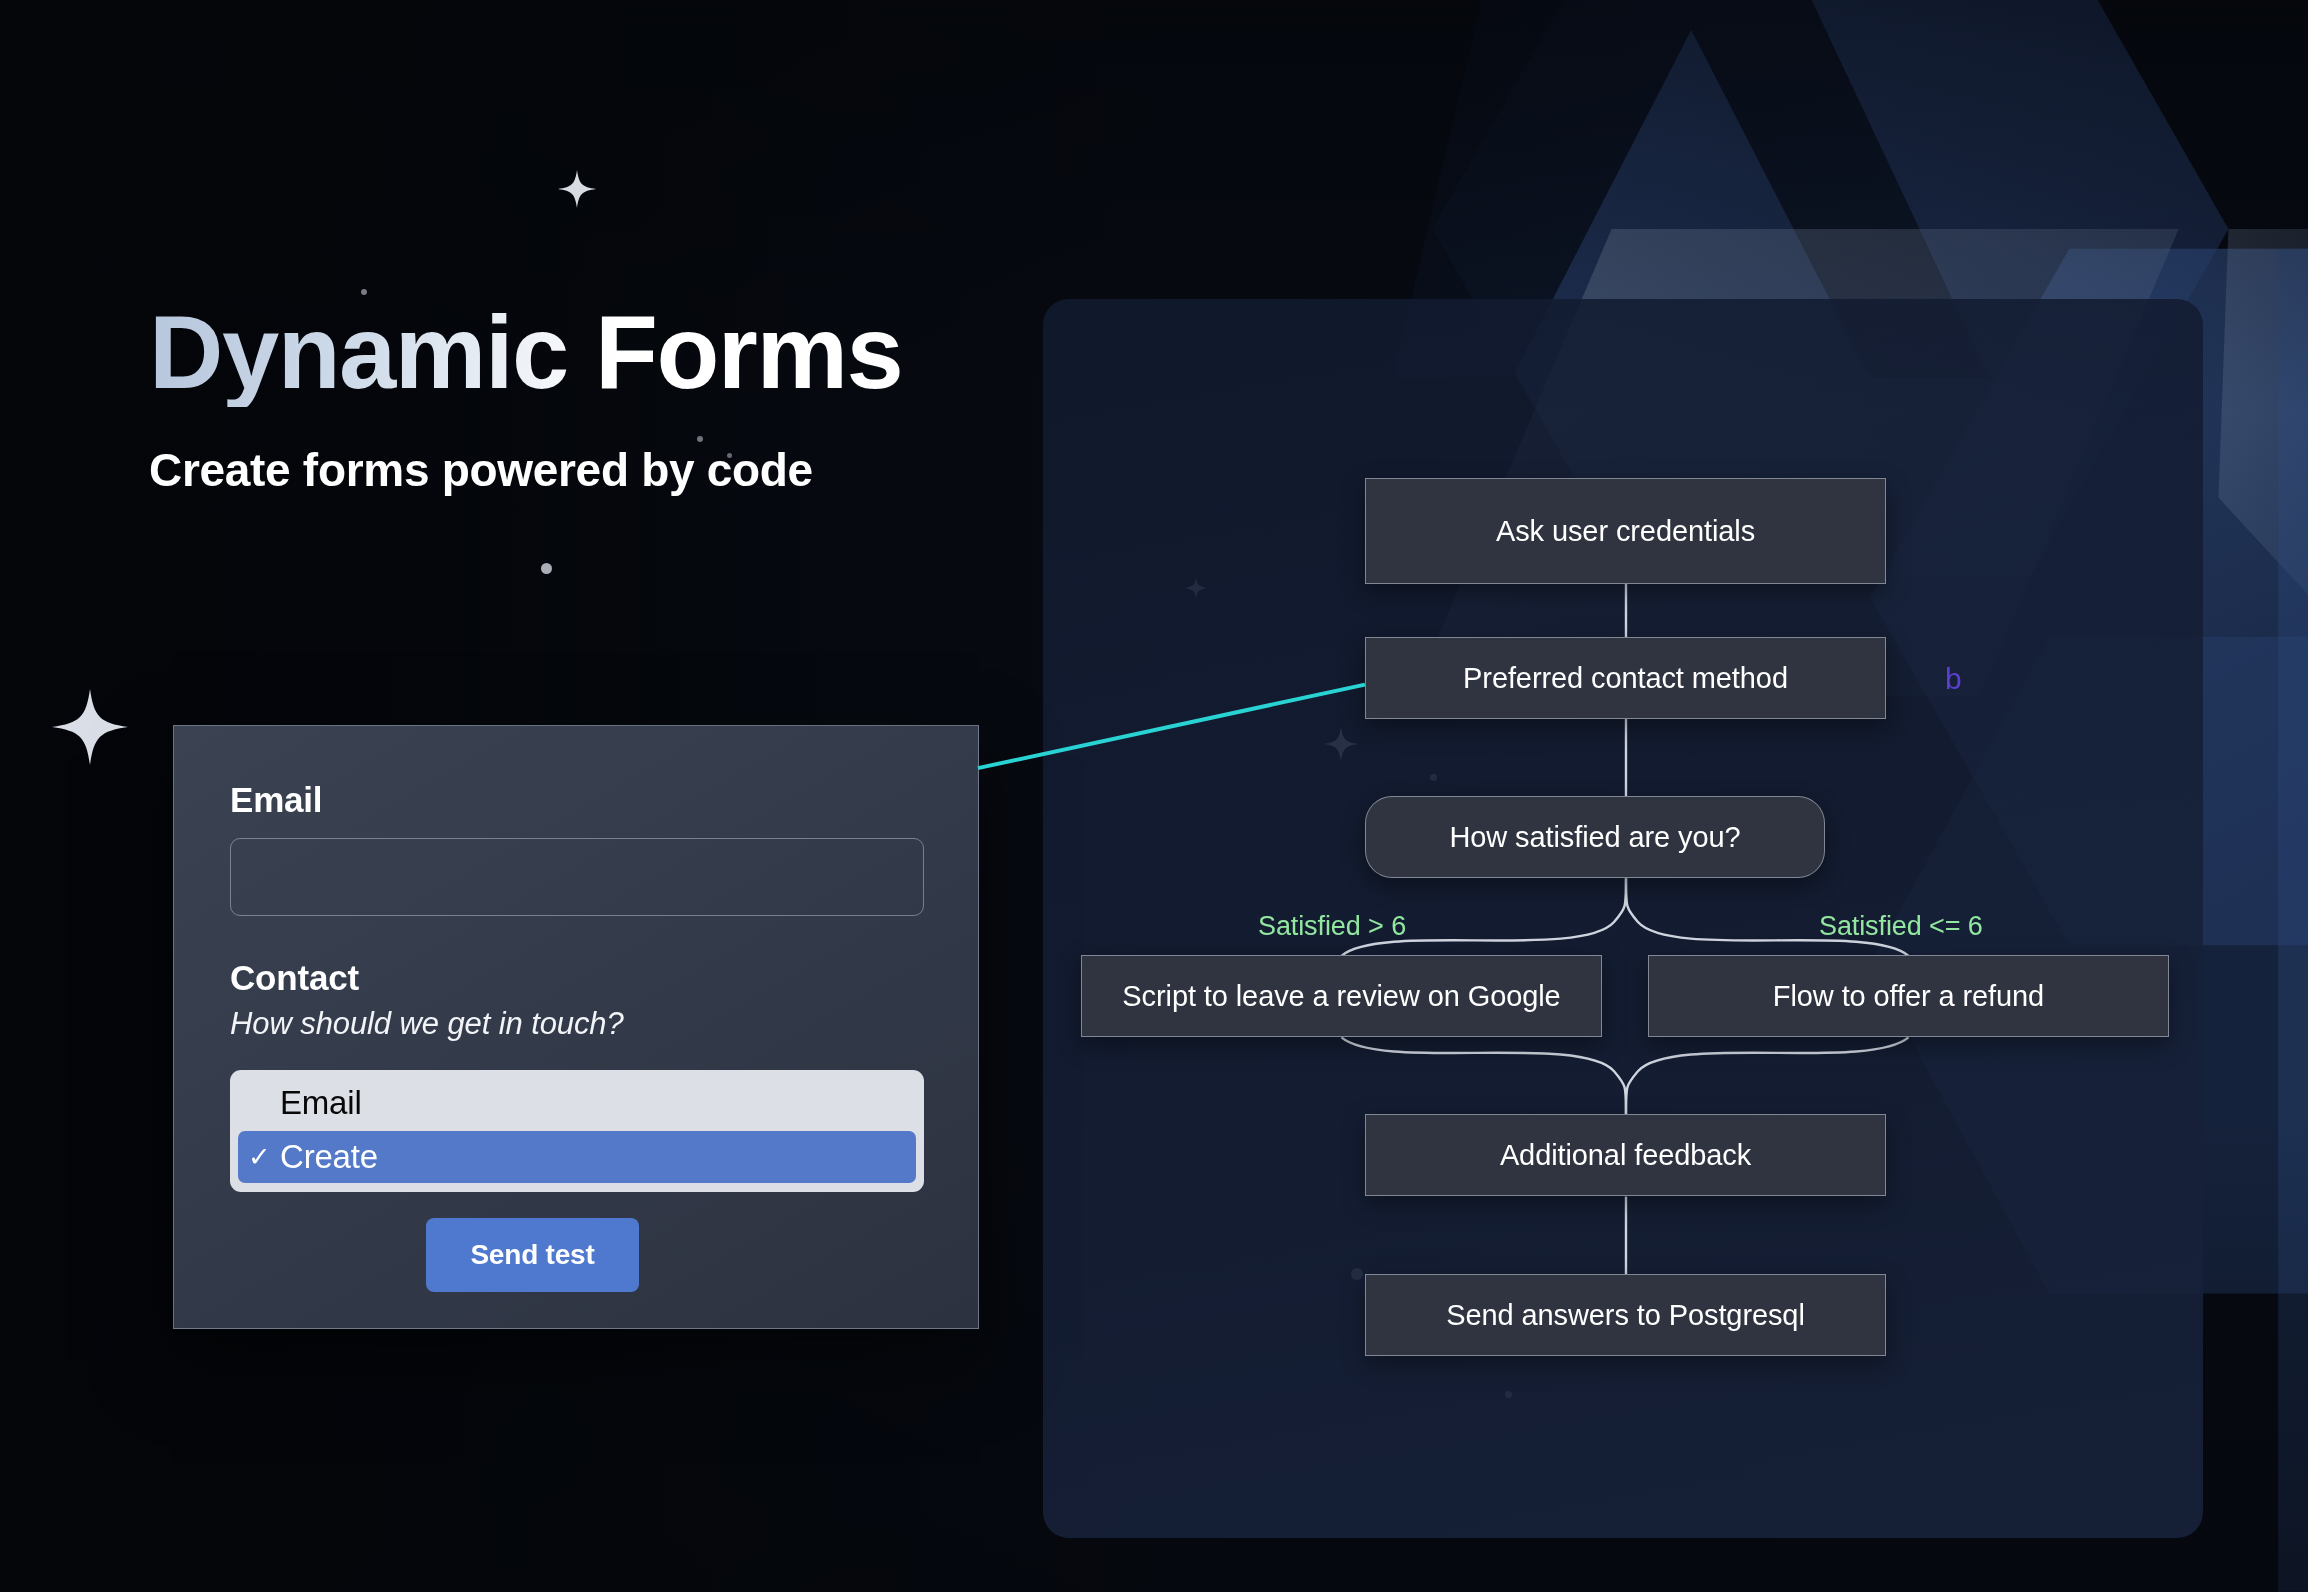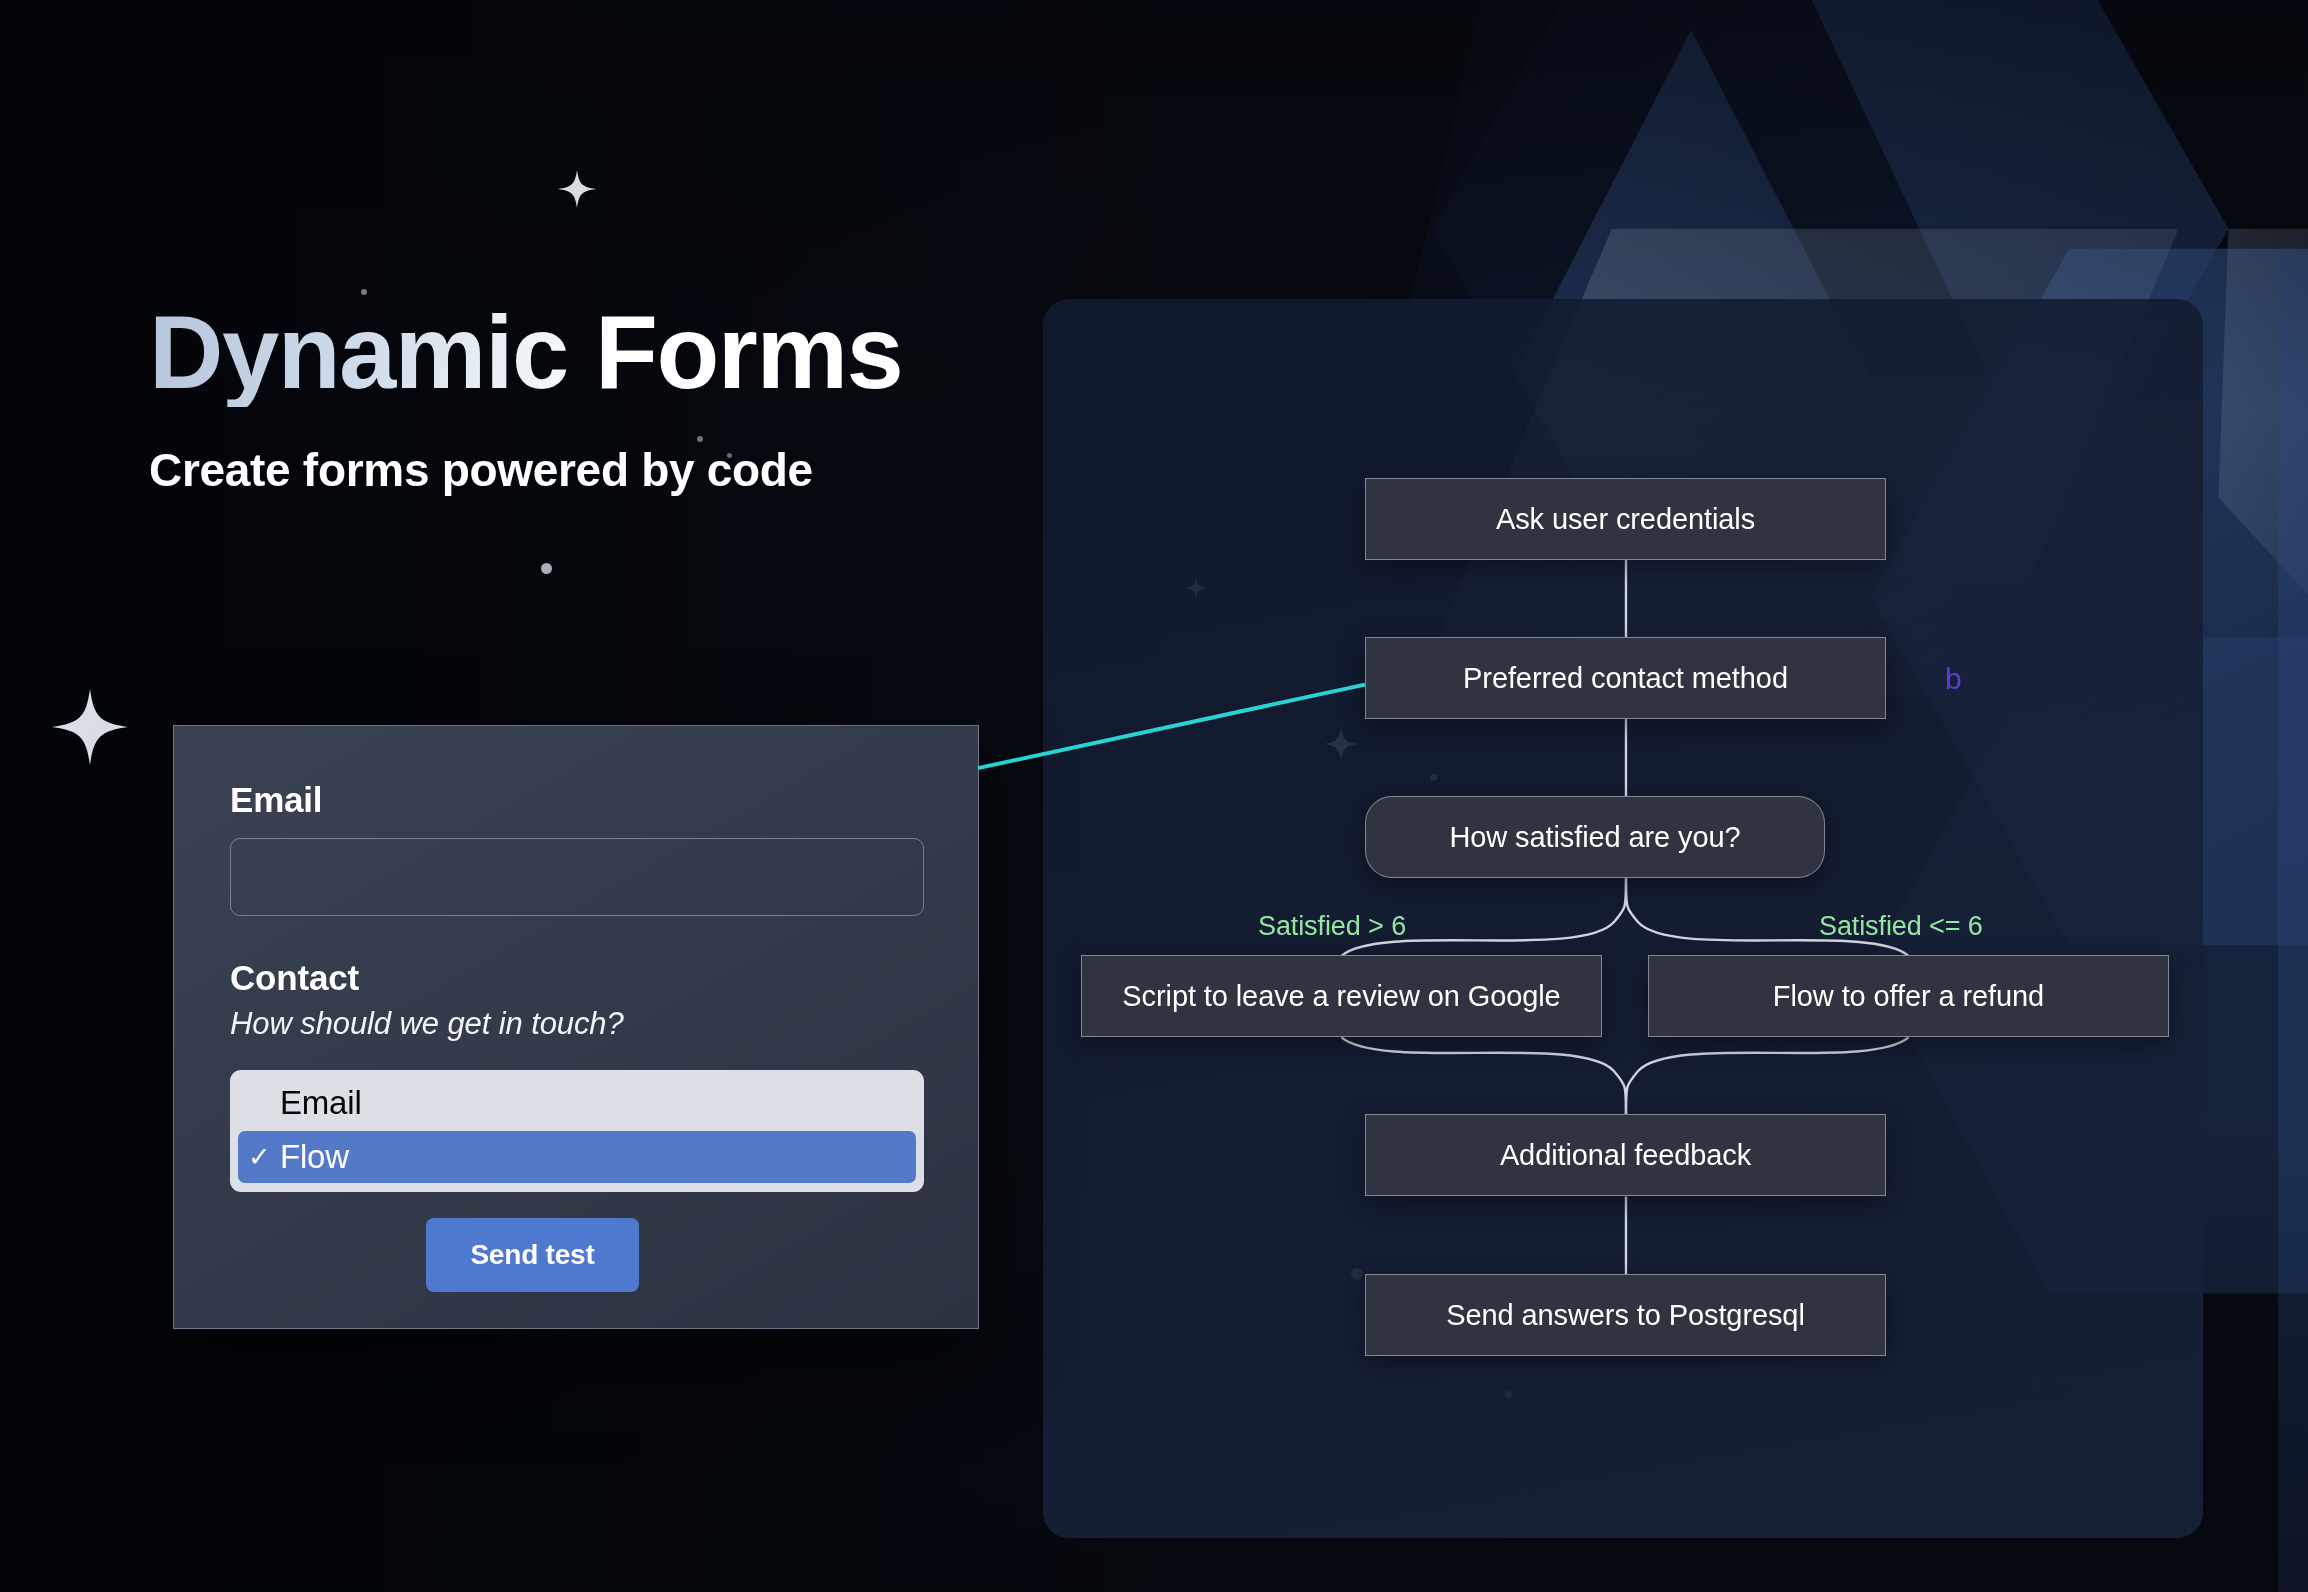--- a/index.html
+++ b/index.html
@@ -192,21 +192,21 @@
     <div class="fld-label">Contact</div>
     <div class="fld-desc">How should we get in touch?</div>
 
     <div id="contact-listbox">
       <div class="opt">
         <span class="chk"></span>
         <span>Email</span>
       </div>
       <div class="opt sel">
         <span class="chk">✓</span>
-        <span>Flow</span>
+        <span>Create</span>
       </div>
     </div>
   </div>
 
   <button id="send-test">Send test</button>
 </div>
 
 <div id="flow-panel"></div>
 
 <svg id="flow-svg" viewBox="0 0 1166 1245">
@@ -218,21 +218,21 @@
 
     <path d="M586 582 C586 612 586 612 574 626 C540 664 340 626 300 660"></path>
     <path d="M586 582 C586 612 586 612 598 626 C632 664 830 626 870 660"></path>
 
     <path d="M300 742 C340 776 540 738 574 776 C586 790 586 790 586 820"></path>
     <path d="M870 742 C830 776 632 738 598 776 C586 790 586 790 586 820"></path>
   </g>
 </svg>
 
 <div>
-  <div class="node" style="left:1365px;top:478px;width:521px;height:82px;">
+  <div class="node" style="left:1365px;top:478px;width:521px;height:106px;">
     <span>Ask user credentials</span>
   </div>
   <div class="node" style="left:1365px;top:637px;width:521px;height:82px;">
     <span>Preferred contact method</span>
   </div>
   <div class="node" style="left:1365px;top:796px;width:460px;height:82px;border-radius:27px;">
     <span>How satisfied are you?</span>
   </div>
   <div class="node" style="left:1081px;top:955px;width:521px;height:82px;">
     <span>Script to leave a review on Google</span>

